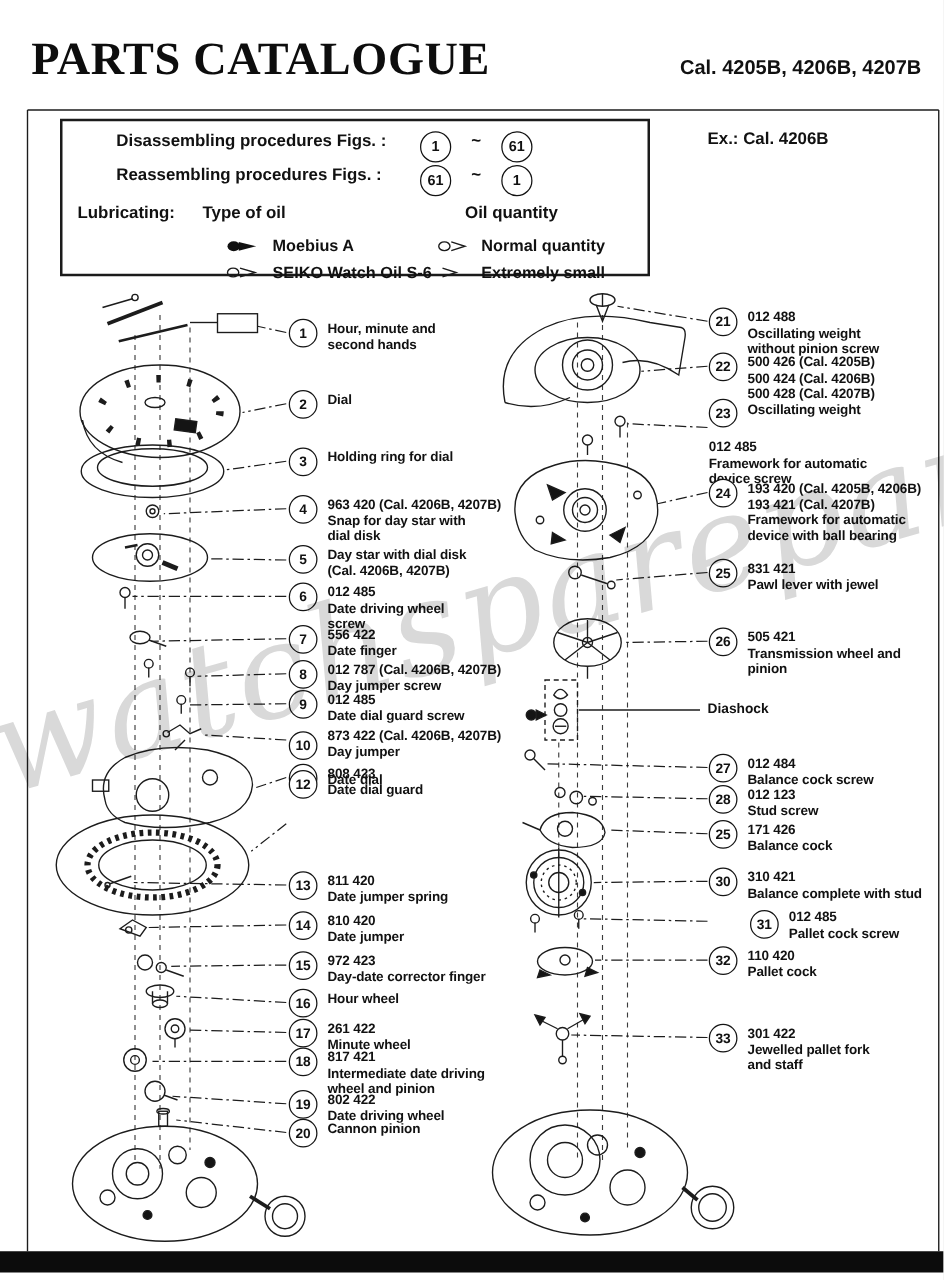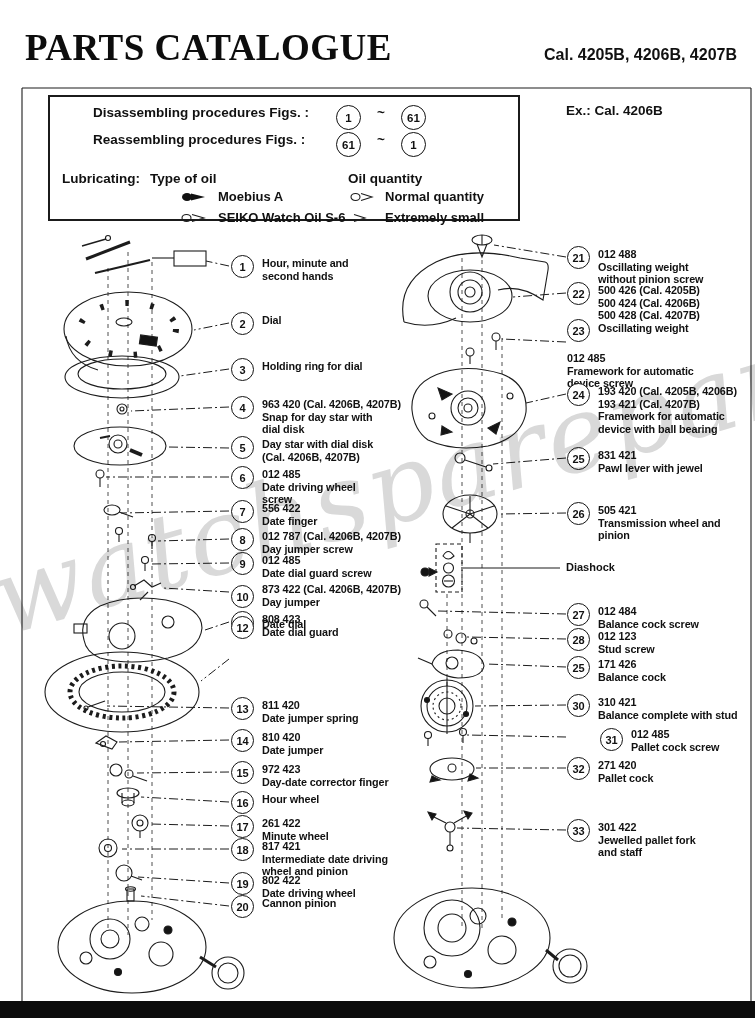--- a/index.html
+++ b/index.html
@@ -11,21 +11,21 @@
   #example{position:absolute;left:566px;top:103px;font-weight:700;font-size:13.5px;}
   #diashock-label{position:absolute;left:566px;top:561px;font-weight:700;font-size:11px;}
   
   #legend{position:absolute;left:48px;top:95px;width:472px;height:126px;border:2px solid #1b1b1b;
         box-sizing:border-box;padding:8px 0 0 12px;}
   .lg-row{display:flex;align-items:flex-start;height:27px;font-weight:700;font-size:13.5px;margin-left:31px;}
   .lg-label{width:243px;}
   .lg-circ{width:23px;height:23px;border:1.6px solid #111;border-radius:50%;display:flex;
         align-items:center;justify-content:center;font-size:11.5px;font-weight:700;flex:0 0 auto;}
   .lg-tilde{margin:0 16px;}
-  .lg-head{display:flex;height:24px;align-items:flex-end;font-weight:700;font-size:13.5px;margin-top:3px;}
+  .lg-head{display:flex;height:24px;align-items:flex-start;font-weight:700;font-size:13.5px;margin-top:3px;gap:12px;}
   .oil-row{display:flex;align-items:center;height:21px;font-weight:700;font-size:13px;margin-left:118px;}
   .oil-name{margin-left:8px;}
   .oil-cell{display:flex;align-items:center;width:222px;}
   svg.icn{flex:0 0 auto;}
   
   #callouts{position:absolute;left:0;top:0;width:755px;height:1024px;z-index:3;pointer-events:none;}
   .callout{position:absolute;display:flex;gap:8px;align-items:flex-start;}
   .co-circle{width:21px;height:21px;border:1.5px solid #141414;border-radius:50%;background:#fff;
         display:flex;align-items:center;justify-content:center;font-size:11px;font-weight:700;flex:0 0 auto;}
   .co-text{font-size:10.8px;font-weight:700;line-height:12.6px;white-space:pre;padding-top:2px;
@@ -478,21 +478,21 @@
         <div class="co-text">310 421
 Balance complete with stud</div>
       </div>
       <div class="callout" style="left: 600px; top: 726px; align-items: center;">
         <span class="co-circle">31</span>
         <div class="co-text">012 485
 Pallet cock screw</div>
       </div>
       <div class="callout" style="left: 567px; top: 757px;">
         <span class="co-circle">32</span>
-        <div class="co-text">271 420
+        <div class="co-text">110 420
 Pallet cock</div>
       </div>
       <div class="callout" style="left: 567px; top: 819px;">
         <span class="co-circle">33</span>
         <div class="co-text">301 422
 Jewelled pallet fork
 and staff</div>
       </div>
     </div>
 

